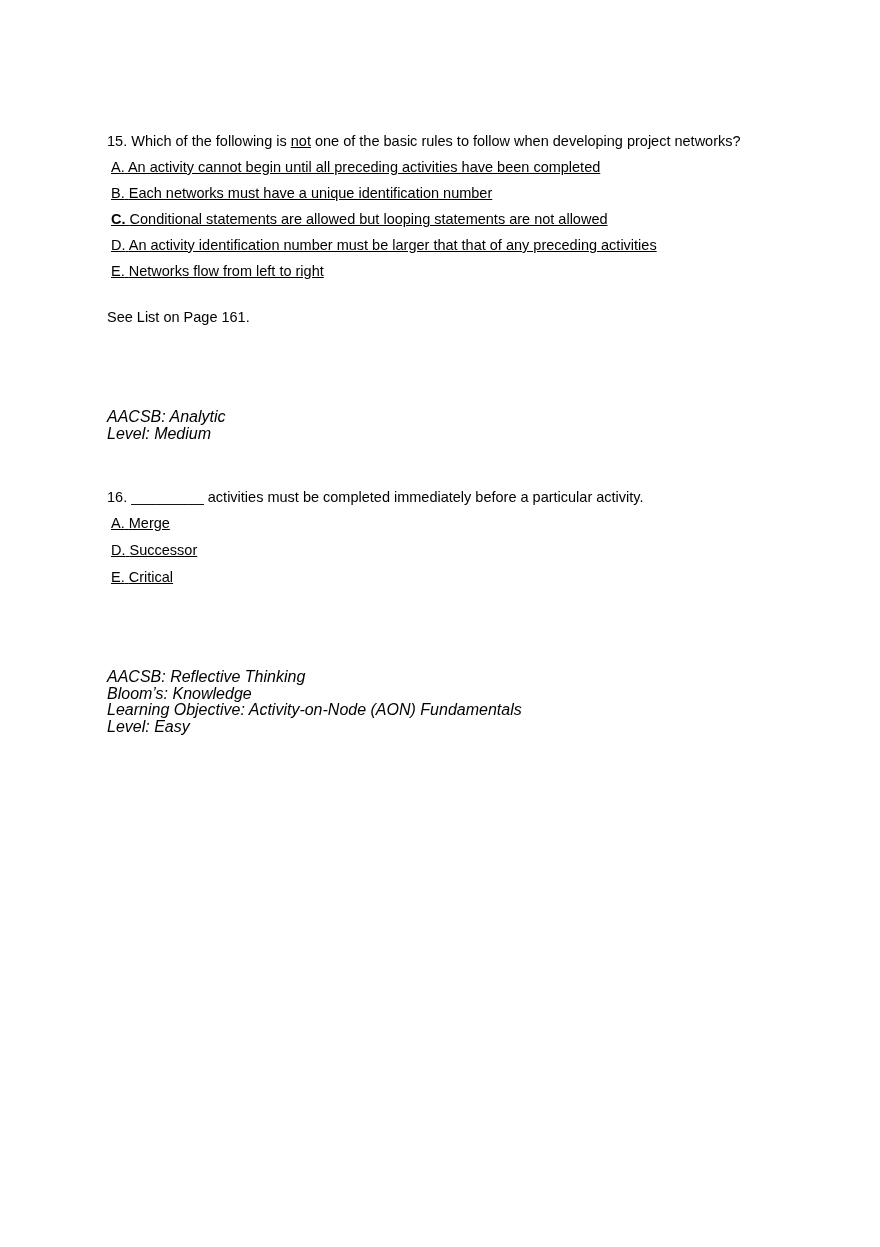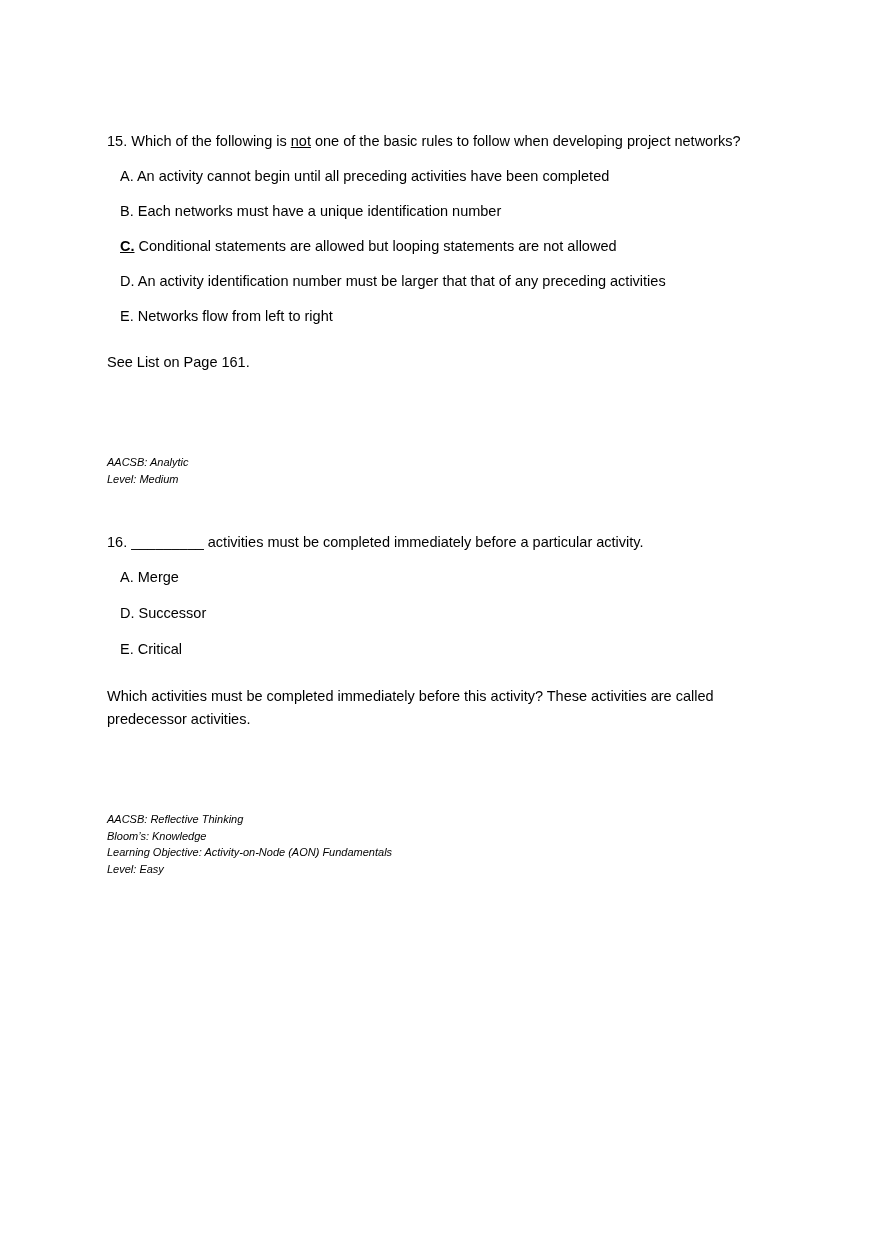--- a/index.html
+++ b/index.html
@@ -12,26 +12,26 @@
     overflow: hidden;
     font-family: "Liberation Sans", sans-serif;
     color: #000000;
   }
   .content {
     padding: 130px 80px 0 107px;
     font-size: 14.5px;
     line-height: 22px;
   }
   .stem { margin: 0; }
-  .option { margin: 13px; }
+  .option { margin: 4px; text-decoration: underline; }
   .q16 .option { line-height: 23px; }
   .feedback { margin: 24px 0 0 0; line-height: 23px; max-width: 650px; }
   .metadata {
     margin-top: 80px;
-    font-size: 11px;
+    font-size: 16px;
     line-height: 16.5px;
     font-style: italic;
   }
   .metadata p { margin: 0; }
   .question.first { margin-bottom: 44px; }
   .u { text-decoration: underline; }
   .correct { font-weight: bold; text-decoration: underline; }
 </style>
 </head>
 <body>
@@ -83,21 +83,20 @@
         <span>Merge</span>
       </p>
       <p class="option">
         <span>D.</span>
         <span>Successor</span>
       </p>
       <p class="option">
         <span>E.</span>
         <span>Critical</span>
       </p>
-      <p class="feedback">Which activities must be completed immediately before this activity? These activities are called predecessor activities.</p>
       <div class="metadata">
         <p>AACSB: Reflective Thinking</p>
         <p>Bloom’s: Knowledge</p>
         <p>Learning Objective: Activity-on-Node (AON) Fundamentals</p>
         <p>Level: Easy</p>
       </div>
     </section>
 
   </div>
 </div>

